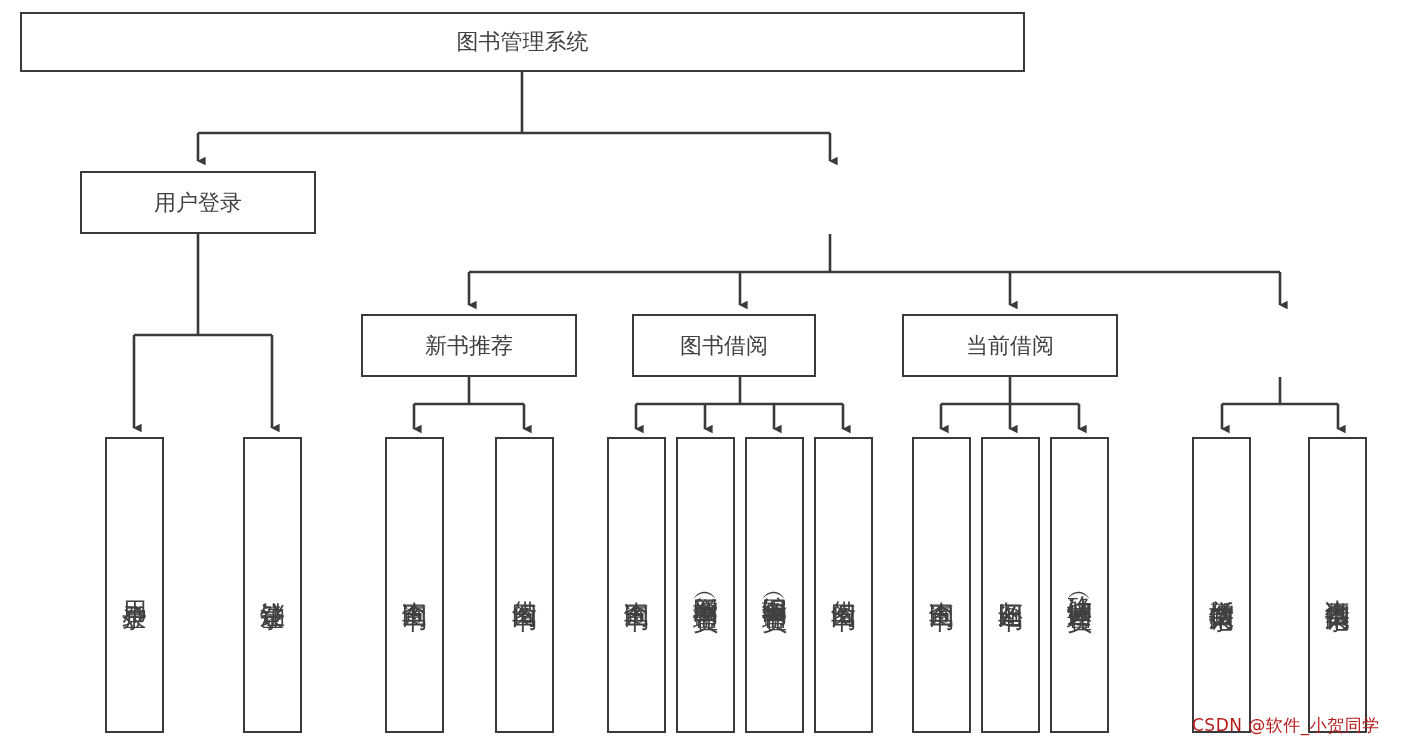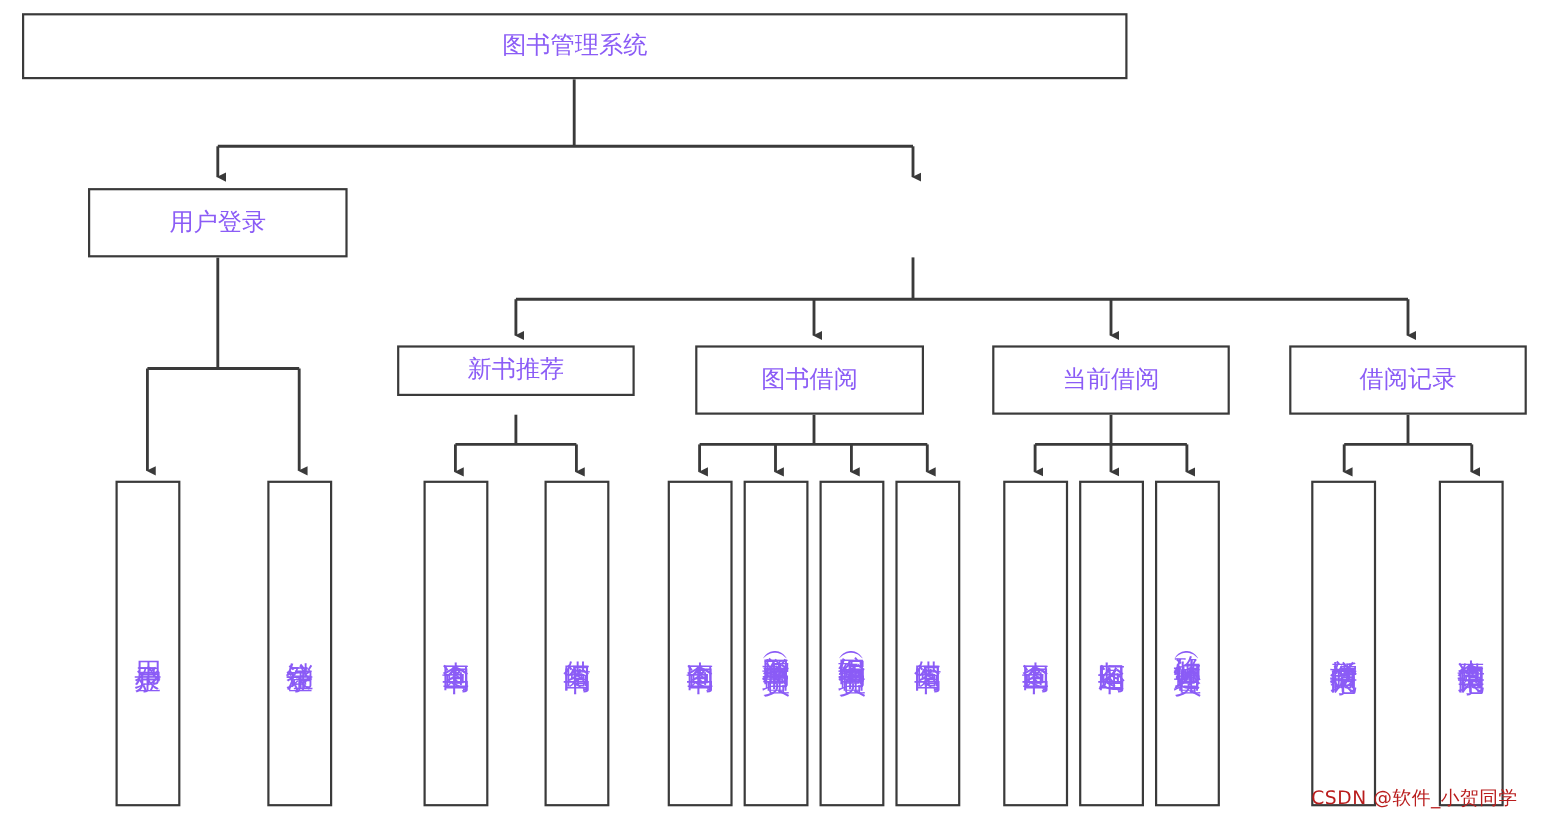--- a/index.html
+++ b/index.html
@@ -32,21 +32,21 @@
     position: absolute;
     box-sizing: border-box;
     background: #ffffff;
     border: 2px solid #3a3a3a;
     display: flex;
     align-items: center;
     justify-content: center;
     overflow: visible;
   }
   .node .node-label {
-    color: #8b5cf6;
+    color: #404040;
     text-align: center;
     line-height: 1.08;
     white-space: nowrap;
   }
   .node.horizontal .node-label {
     font-size: 22px;
     writing-mode: horizontal-tb;
   }
   .node.vertical {
     align-items: center;
@@ -124,31 +124,28 @@
   </svg>
 
   <div class="node horizontal" style="left:20px; top:12px; width:1005px; height:60px;">
     <span class="node-label">图书管理系统</span>
   </div>
 
   <div class="node horizontal" style="left:80px; top:171px; width:236px; height:63px;">
     <span class="node-label">用户登录</span>
   </div>
 
-  <div class="node horizontal" style="left:361px; top:314px; width:216px; height:46px;">
+  <div class="node horizontal" style="left:361px; top:314px; width:216px; height:63px;">
     <span class="node-label">新书推荐</span>
   </div>
-  <div class="node horizontal" style="left:632px; top:314px; width:208px; height:63px;">
+  <div class="node horizontal" style="left:632px; top:314px; width:184px; height:63px;">
     <span class="node-label">图书借阅</span>
   </div>
   <div class="node horizontal" style="left:902px; top:314px; width:216px; height:63px;">
     <span class="node-label">当前借阅</span>
-  </div>
-  <div class="node horizontal" style="left:1172px; top:314px; width:216px; height:63px;">
-    <span class="node-label">借阅记录</span>
   </div>
 
   <div class="node vertical" style="left:105px; top:437px; width:59px; height:296px;">
     <span class="node-label">用户登录</span>
   </div>
   <div class="node vertical" style="left:243px; top:437px; width:59px; height:296px;">
     <span class="node-label">注销登录</span>
   </div>
 
   <div class="node vertical" style="left:385px; top:437px; width:59px; height:296px;">

